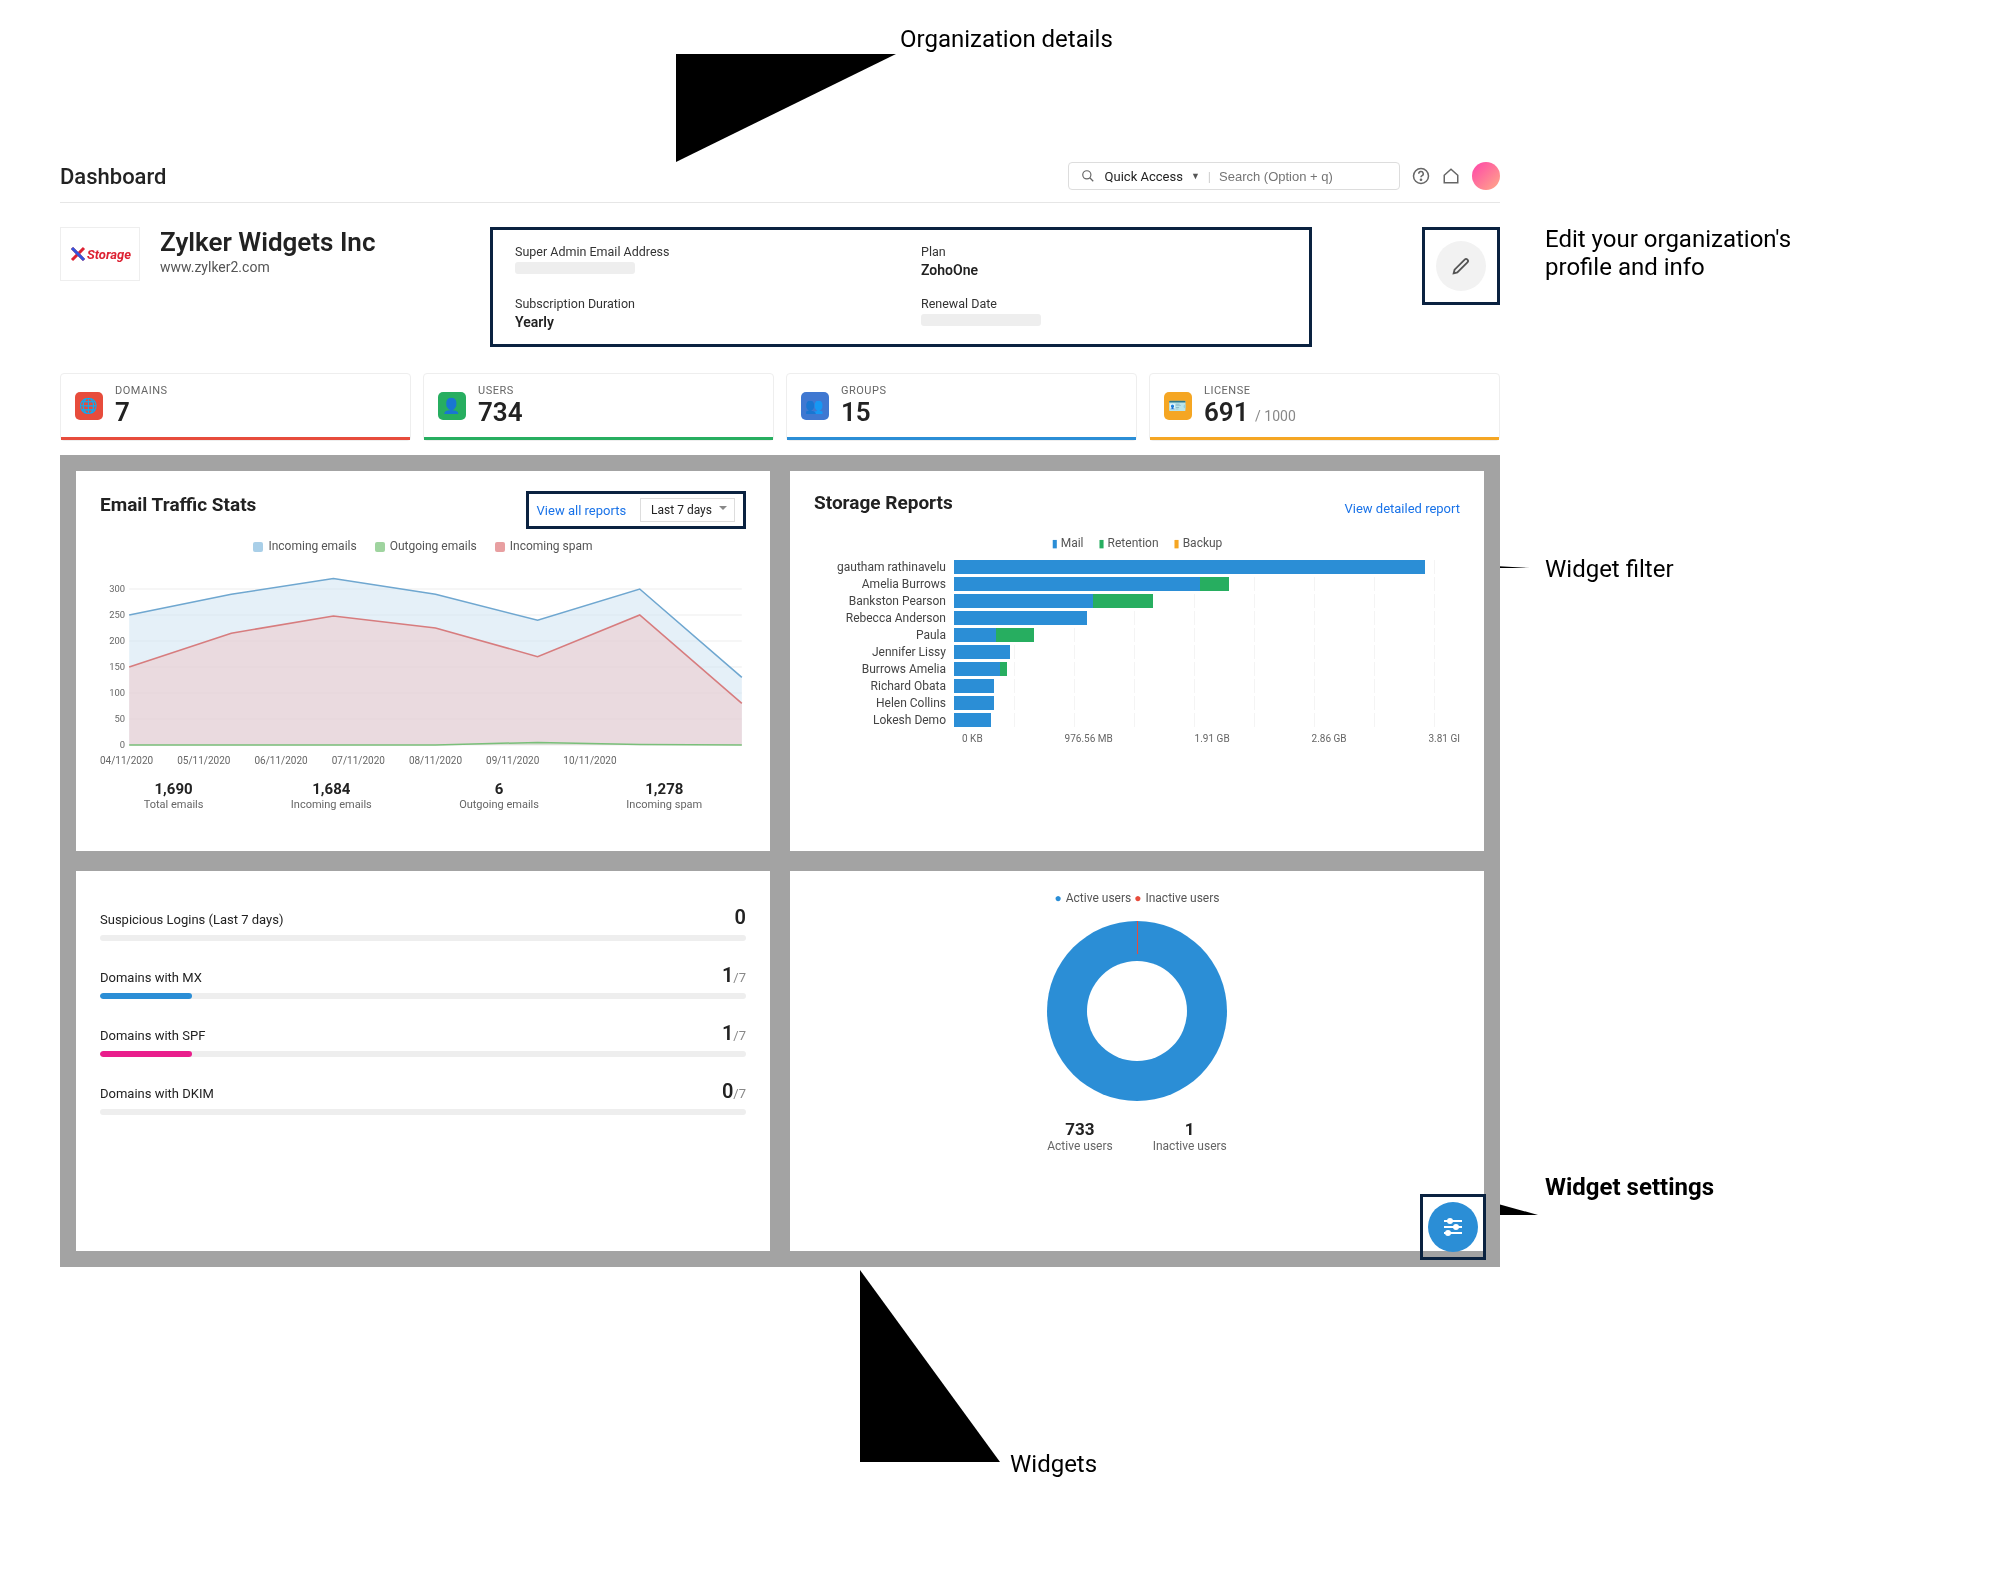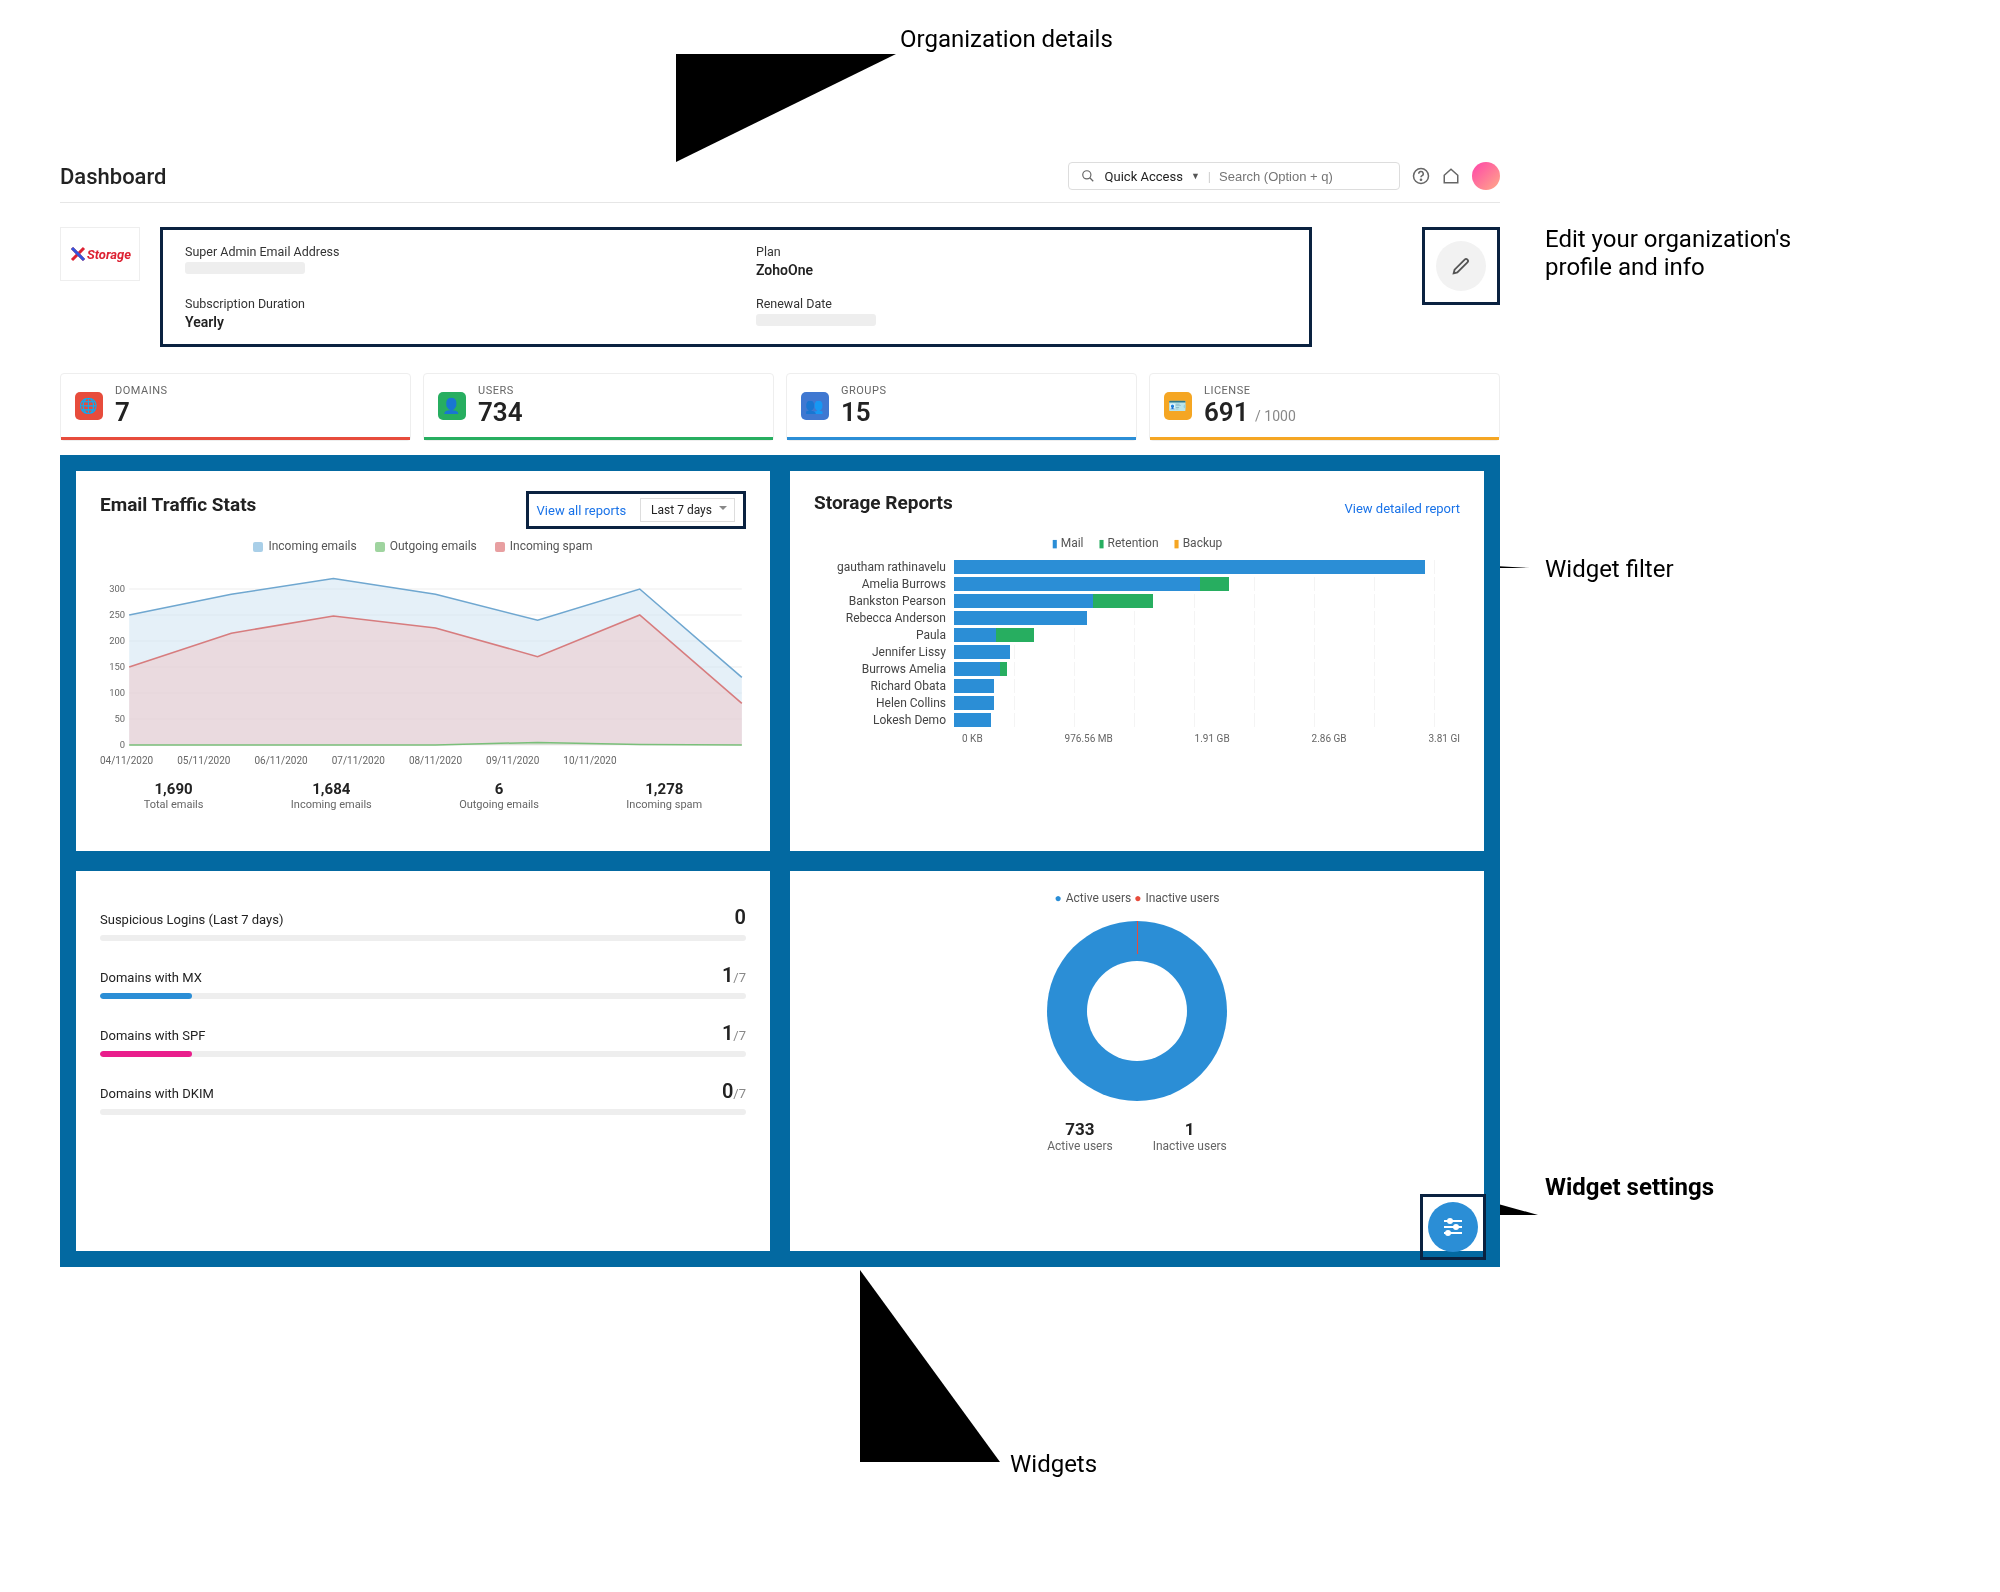--- a/index.html
+++ b/index.html
@@ -43,21 +43,21 @@
 .stat-icon { width: 28px; height: 28px; border-radius: 5px; display: flex; align-items: center; justify-content: center; font-size: 15px; }
 .stat-icon.red { background: #e74c3c; color: #fff; }
 .stat-icon.green { background: #27ae60; color: #fff; }
 .stat-icon.blue { background: #3f78d1; color: #fff; }
 .stat-icon.orange { background: #f5a623; color: #fff; }
 .stat-label { font-size: 11px; letter-spacing: .5px; color: #666; }
 .stat-value { font-size: 26px; font-weight: 600; }
 .stat-denom { font-size: 14px; color: #888; font-weight: 400; }
 
 
-.widgets { background: #0369a1; margin-top: 14px; padding: 16px; display: grid; grid-template-columns: 1fr 1fr; gap: 20px; }
+.widgets { background: #a3a3a3; margin-top: 14px; padding: 16px; display: grid; grid-template-columns: 1fr 1fr; gap: 20px; }
 .widget { background: #fff; padding: 20px 24px; min-height: 380px; position: relative; }
 .widget h2 { font-size: 19px; font-weight: 700; margin-bottom: 12px; }
 .widget-top { display: flex; justify-content: space-between; align-items: center; margin-bottom: 10px; }
 .filter-box { border: 3px solid #0a2240; display: flex; align-items: center; gap: 14px; padding: 4px 8px; }
 .link { color: #1a73e8; font-size: 13px; cursor: pointer; }
 .select-pill { border: 1px solid #ddd; padding: 4px 22px 4px 10px; font-size: 12px; position: relative; cursor: pointer; }
 .select-pill::after { content: ""; position: absolute; right: 7px; top: 50%; transform: translateY(-50%); border: 4px solid transparent; border-top-color: #888; }
 
 
 .legend { display: flex; justify-content: center; gap: 18px; font-size: 12px; color: #555; margin-bottom: 6px; }
@@ -192,20 +192,24 @@
     </div>
   </div>
 
   <div class="org-header">
     <div class="org-logo">
       <svg width="18" height="18" viewBox="0 0 24 24">
           <path d="M4 4 L20 20 M20 4 L4 20" stroke="#d23" stroke-width="4"></path>
           <path d="M4 4 L20 20" stroke="#35d" stroke-width="4"></path>
         </svg>
       <span>Storage</span>
+    </div>
+    <div class="org-name-block">
+      <div class="org-name">Zylker Widgets Inc</div>
+      <div class="org-url">www.zylker2.com</div>
     </div>
 
     <div class="org-details">
       <div>
         <div class="lbl">Super Admin Email Address</div>
         <span class="blurred"></span>
       </div>
       <div>
         <div class="lbl">Plan</div>
         <div class="val">ZohoOne</div>

